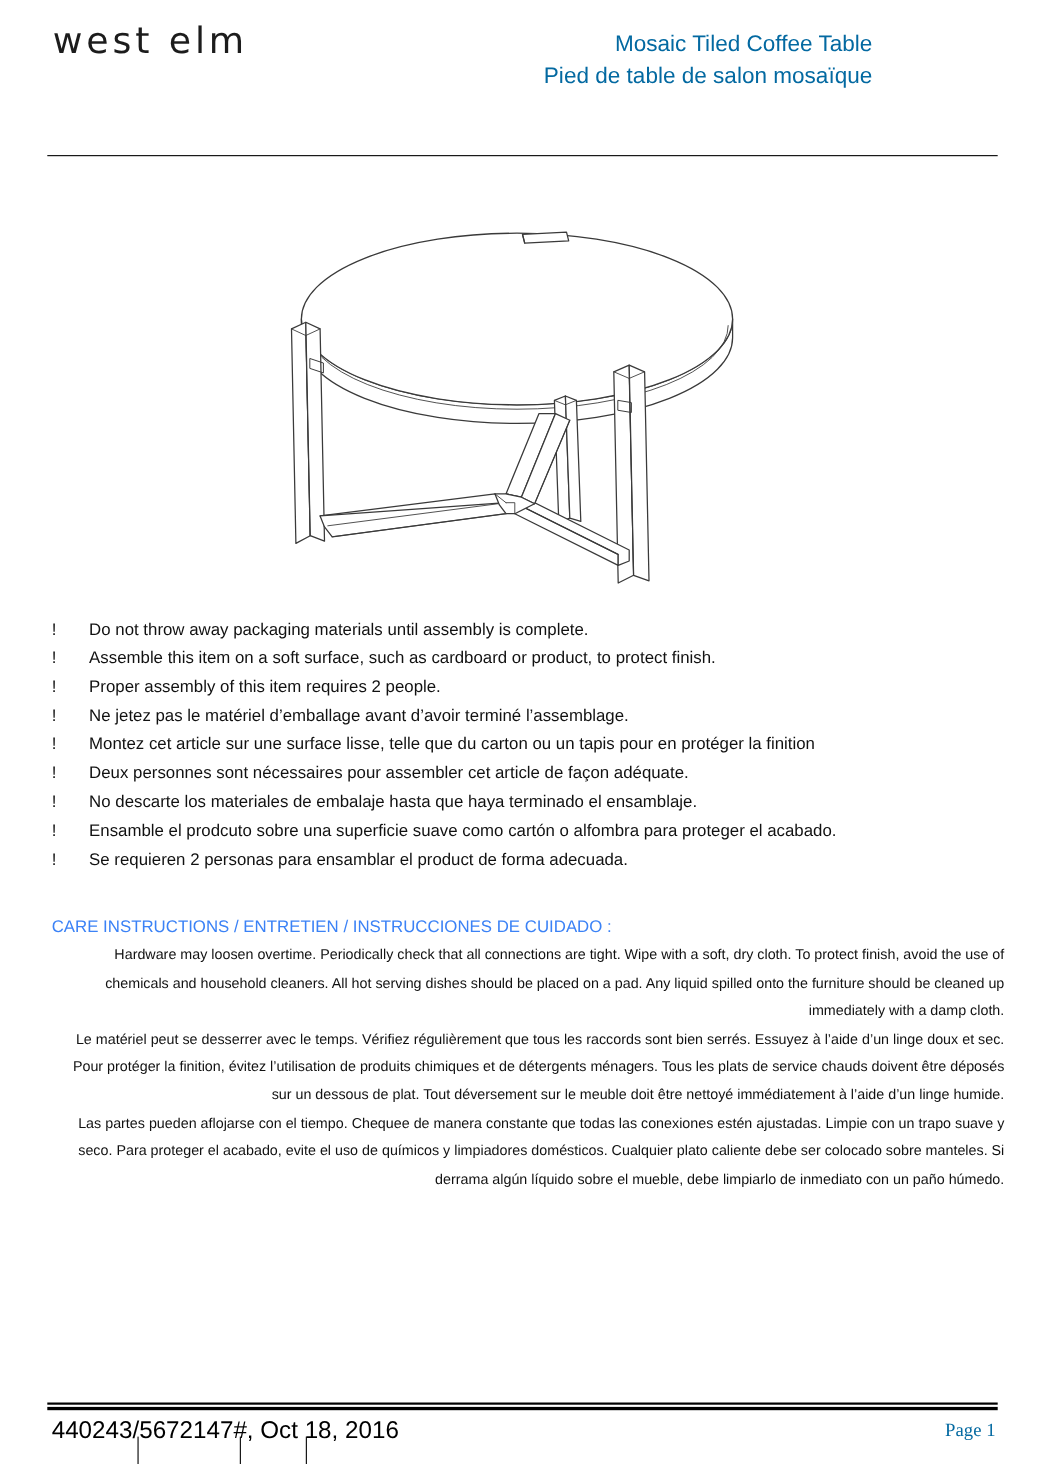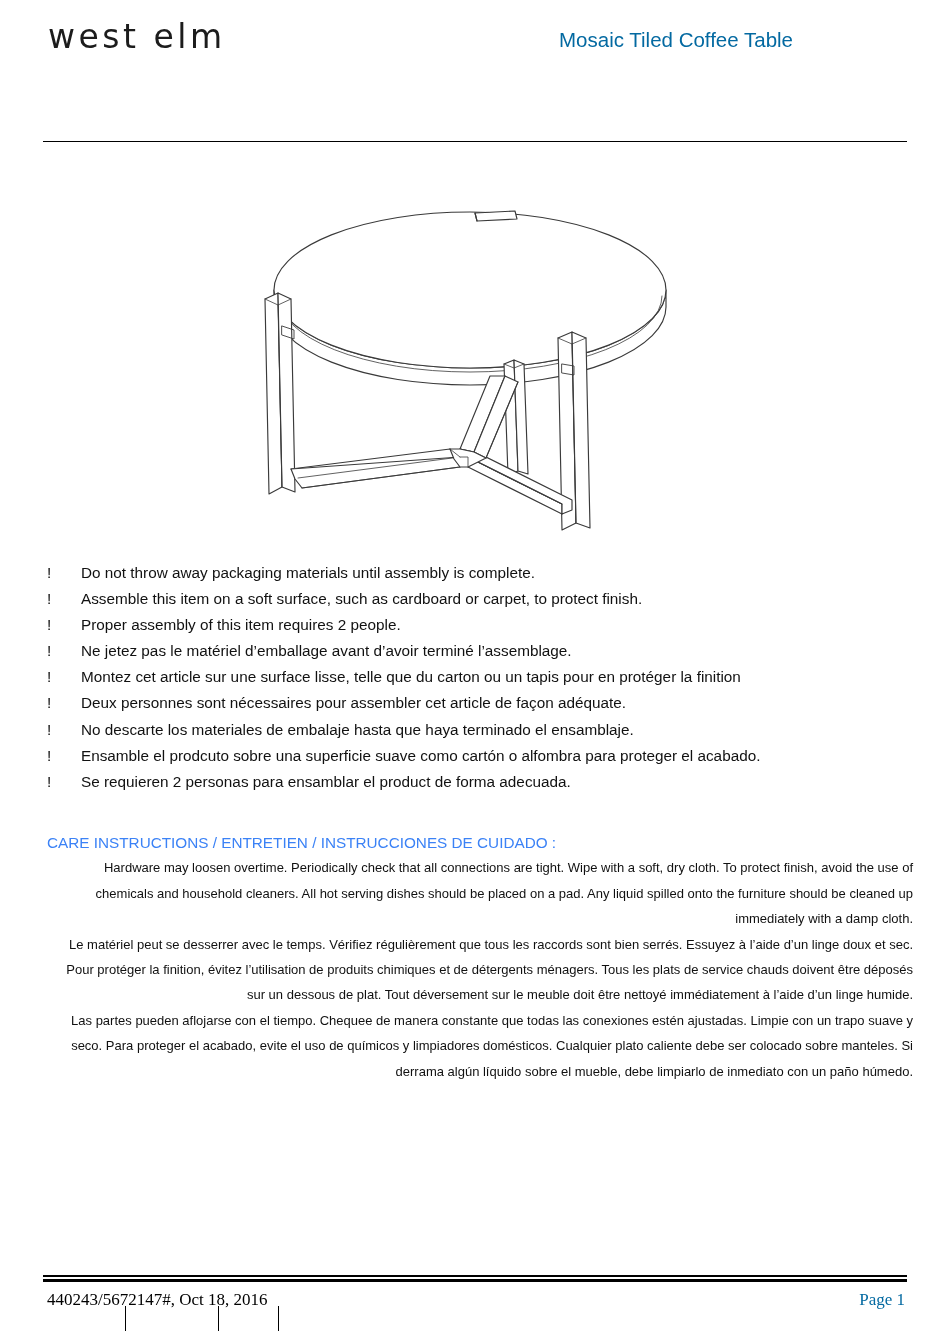--- a/index.html
+++ b/index.html
@@ -152,22 +152,22 @@
     position: absolute;
     left: 43px;
     top: 1289px;
     width: 864px;
     height: 40px;
   }
   .footer-left {
     position: absolute;
     left: 4px;
     top: 0;
-    font-family: Liberation Serif, serif;
-    font-size: 17px;
+    font-family: Liberation Sans, sans-serif;
+    font-size: 22px;
     line-height: 22px;
     color: #000000;
     white-space: nowrap;
   }
   .footer-right {
     position: absolute;
     right: 2px;
     top: 0;
     font-family: "Liberation Serif", serif;
     font-size: 17px;
@@ -189,20 +189,21 @@
 <body>
 
 <div class="page">
 
   <div class="header">
 
     <div class="brand-logo">west elm</div>
 
     <div class="title-block">
       <div class="title-line">Mosaic Tiled Coffee Table</div>
+      <div class="title-line">Pied de table de salon mosaïque</div>
     </div>
   </div>
 
   <div class="header-rule"></div>
 
   <div class="illustration">
     <svg viewBox="0 0 490 370" xmlns="http://www.w3.org/2000/svg">
       <g fill="#ffffff" stroke="#3a3a3a" stroke-width="1.15" stroke-linejoin="round" stroke-linecap="round">
 
         <path d="M 46 104
@@ -259,21 +260,21 @@
 
   <div class="warnings">
 
     <div class="warn-row">
       <span class="warn-bang">!</span>
       <span class="warn-text">Do not throw away packaging materials until assembly is complete.</span>
     </div>
 
     <div class="warn-row">
       <span class="warn-bang">!</span>
-      <span class="warn-text">Assemble this item on a soft surface, such as cardboard or carpet, to protect finish.</span>
+      <span class="warn-text">Assemble this item on a soft surface, such as cardboard or product, to protect finish.</span>
     </div>
 
     <div class="warn-row">
       <span class="warn-bang">!</span>
       <span class="warn-text">Proper assembly of this item requires 2 people.</span>
     </div>
 
     <div class="warn-row">
       <span class="warn-bang">!</span>
       <span class="warn-text">Ne jetez pas le matériel d’emballage avant d’avoir terminé l’assemblage.</span>

